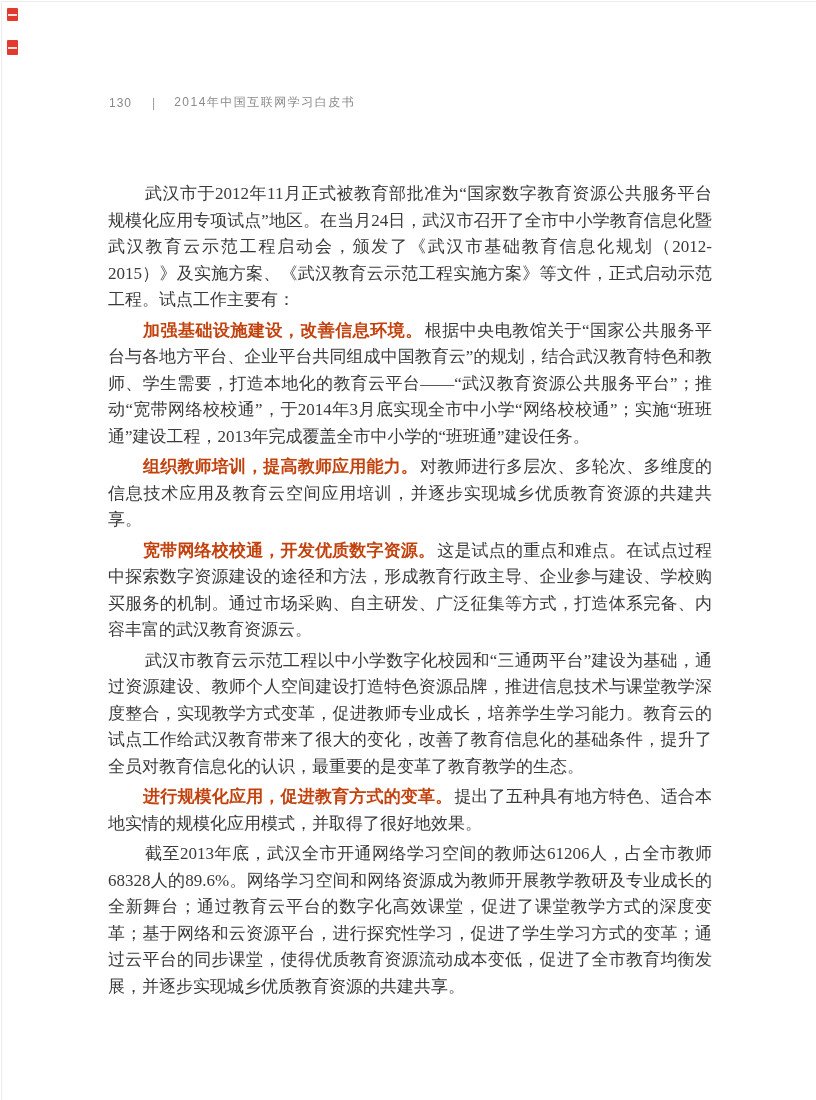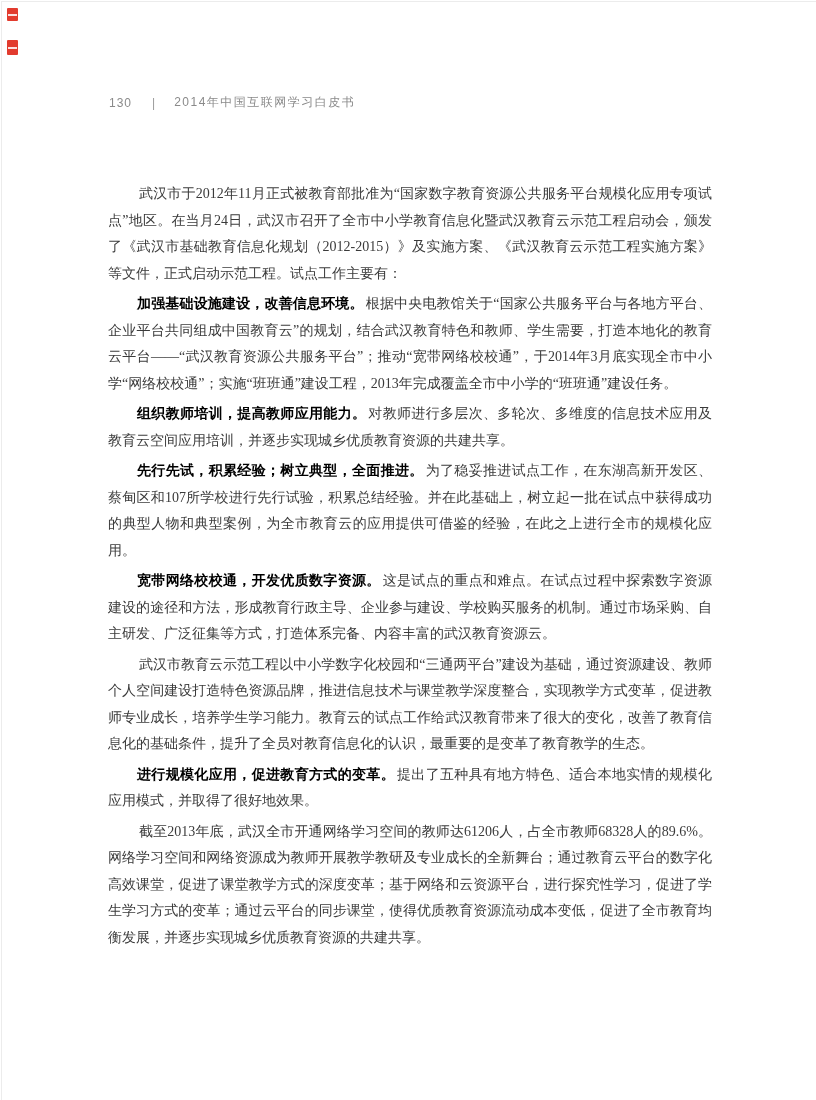--- a/index.html
+++ b/index.html
@@ -48,52 +48,51 @@
   }
   .header .pagenum { letter-spacing: 1px; }
   .header .divider { margin: 0 17px 0 18px; color: #9a9a9a; }
   .header .booktitle { letter-spacing: 1.5px; }
   
   .content {
     position: absolute;
     left: 104px;
     top: 177px;
     width: 608px;
-    font-size: 14px;
+    font-size: 17px;
     line-height: 26.5px;
     color: #3a3a3a;
     text-align: justify;
   }
   .content p {
     text-indent: 2em;
     margin: 0 0 2px 0;
   }
   .content p .lead {
     font-weight: bold;
-    color: #000000;
+    color: #c2410c;
   }
 </style>
 </head>
 <body>
 
 <div class="page">
 
   <div class="corner-mark m1"></div>
   <div class="corner-mark m2"></div>
 
   <div class="header">
     <span class="pagenum">130</span>
     <span class="divider">|</span>
     <span class="booktitle">2014年中国互联网学习白皮书</span>
   </div>
 
   <div class="content">
     <p><b class="lead"></b><span>武汉市于2012年11月正式被教育部批准为“国家数字教育资源公共服务平台规模化应用专项试点”地区。在当月24日，武汉市召开了全市中小学教育信息化暨武汉教育云示范工程启动会，颁发了《武汉市基础教育信息化规划（2012-2015）》及实施方案、《武汉教育云示范工程实施方案》等文件，正式启动示范工程。试点工作主要有：</span></p>
     <p><b class="lead">加强基础设施建设，改善信息环境。</b><span>根据中央电教馆关于“国家公共服务平台与各地方平台、企业平台共同组成中国教育云”的规划，结合武汉教育特色和教师、学生需要，打造本地化的教育云平台——“武汉教育资源公共服务平台”；推动“宽带网络校校通”，于2014年3月底实现全市中小学“网络校校通”；实施“班班通”建设工程，2013年完成覆盖全市中小学的“班班通”建设任务。</span></p>
     <p><b class="lead">组织教师培训，提高教师应用能力。</b><span>对教师进行多层次、多轮次、多维度的信息技术应用及教育云空间应用培训，并逐步实现城乡优质教育资源的共建共享。</span></p>
-    <p><b class="lead">先行先试，积累经验；树立典型，全面推进。</b><span>为了稳妥推进试点工作，在东湖高新开发区、蔡甸区和107所学校进行先行试验，积累总结经验。并在此基础上，树立起一批在试点中获得成功的典型人物和典型案例，为全市教育云的应用提供可借鉴的经验，在此之上进行全市的规模化应用。</span></p>
     <p><b class="lead">宽带网络校校通，开发优质数字资源。</b><span>这是试点的重点和难点。在试点过程中探索数字资源建设的途径和方法，形成教育行政主导、企业参与建设、学校购买服务的机制。通过市场采购、自主研发、广泛征集等方式，打造体系完备、内容丰富的武汉教育资源云。</span></p>
     <p><b class="lead"></b><span>武汉市教育云示范工程以中小学数字化校园和“三通两平台”建设为基础，通过资源建设、教师个人空间建设打造特色资源品牌，推进信息技术与课堂教学深度整合，实现教学方式变革，促进教师专业成长，培养学生学习能力。教育云的试点工作给武汉教育带来了很大的变化，改善了教育信息化的基础条件，提升了全员对教育信息化的认识，最重要的是变革了教育教学的生态。</span></p>
     <p><b class="lead">进行规模化应用，促进教育方式的变革。</b><span>提出了五种具有地方特色、适合本地实情的规模化应用模式，并取得了很好地效果。</span></p>
     <p><b class="lead"></b><span>截至2013年底，武汉全市开通网络学习空间的教师达61206人，占全市教师68328人的89.6%。网络学习空间和网络资源成为教师开展教学教研及专业成长的全新舞台；通过教育云平台的数字化高效课堂，促进了课堂教学方式的深度变革；基于网络和云资源平台，进行探究性学习，促进了学生学习方式的变革；通过云平台的同步课堂，使得优质教育资源流动成本变低，促进了全市教育均衡发展，并逐步实现城乡优质教育资源的共建共享。</span></p>
   </div>
 
 </div>
 
 </body></html>

